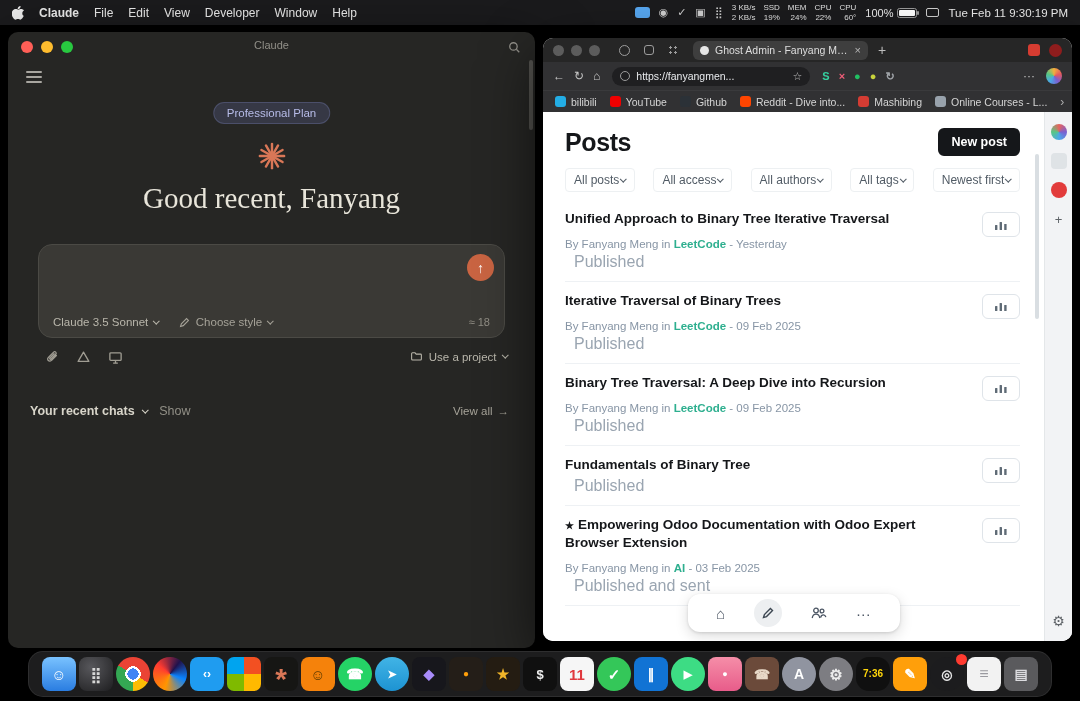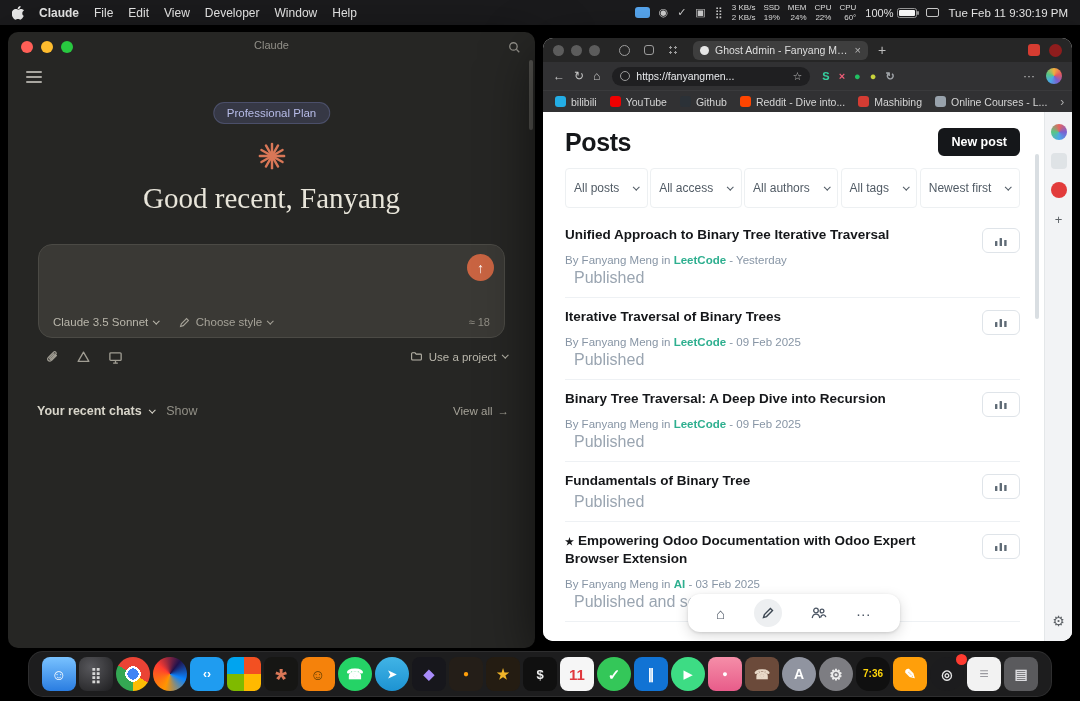--- a/index.html
+++ b/index.html
@@ -61,21 +61,21 @@
   .cw-send { position:absolute; top:9px; right:10px; width:27px; height:27px; border-radius:50%;
     background:#c96442; color:#fff; display:flex; align-items:center; justify-content:center;
     font-size:14px; font-weight:700; border:none; }
   .cw-cardrow { position:absolute; left:14px; right:14px; bottom:9px; display:flex; align-items:center;
     font-size:11.5px; color:#b9b6ab; gap:6px; }
   .cw-style { display:flex; align-items:center; gap:6px; margin-left:14px; color:#a5a298; }
   .cw-count { margin-left:auto; display:flex; align-items:center; gap:3px; color:#908d84; font-size:11px; }
   .cw-attach { position:absolute; left:36px; top:318px; display:flex; align-items:center; gap:17px; color:#a09d93; }
   .cw-project { position:absolute; right:28px; top:318px; display:flex; align-items:center; gap:6px;
     font-size:11.5px; color:#b9b6ab; }
-  .cw-recent { position:absolute; left:29px; top:372px; display:flex; align-items:center; gap:8px;
+  .cw-recent { position:absolute; left:22px; top:372px; display:flex; align-items:center; gap:8px;
     font-size:12.5px; font-weight:700; color:#d8d5ca; }
   .cw-recent .show { font-weight:400; color:#918f86; margin-left:4px; }
   .cw-viewall { position:absolute; right:26px; top:373px; font-size:11.5px; color:#a6a399;
     display:flex; gap:5px; align-items:center; }
   .cw-scroll { position:absolute; right:2px; top:28px; width:4px; height:70px; background:#53524e; border-radius:2px; }
 
   
   .browser-win { left:543px; top:38px; width:529px; height:603px; background:#fff; overflow:hidden; }
   .bw-top { height:24px; background:#262626; display:flex; align-items:center; padding:0 10px; }
   .lights-b { display:flex; gap:7px; margin-right:12px; }
@@ -116,22 +116,22 @@
     font-size:13px; color:#5f6368; }
   .side-gear { margin-top:auto; font-size:14px; color:#5f6368; }
 
   
   .ghost { position:absolute; top:0; left:0; right:28px; bottom:0; padding:14px 24px 0 22px; overflow:hidden; }
   .g-head { display:flex; align-items:center; height:32px; }
   .g-title { font-size:25px; font-weight:700; color:#15171a; letter-spacing:-0.4px; }
   .g-new { margin-left:auto; background:#15171a; color:#fff; font-size:12.5px; font-weight:600;
     padding:7px 13px; border-radius:6px; border:none; font-family:inherit; }
   .g-filters { display:flex; justify-content:space-between; margin-top:10px; }
-  .g-filter { display:flex; align-items:center; gap:15px; font-size:12px; color:#515b65;
-    border:1px solid #edf0f2; border-radius:4px; padding:12px 8px; background:#fff; }
+  .g-filter { display:flex; align-items:center; gap:2px; font-size:12px; color:#515b65;
+    border:1px solid #edf0f2; border-radius:4px; padding:4px 8px; background:#fff; }
   .g-list { margin-top:8px; }
   .g-row { display:flex; align-items:flex-start; padding:10px 0; border-bottom:1px solid #eef1f4; }
   .g-info { flex:1; padding-right:14px; }
   .g-ptitle { font-size:13.5px; font-weight:700; color:#15171a; line-height:1.33; }
   .g-star { color:#15171a; font-size:10px; margin-right:4px; }
   .g-meta { margin-top:10px; font-size:11.5px; color:#8795a5; }
   .g-tag { color:#2eaf8f; font-weight:600; }
   .g-status { margin-top:3px; font-size:16px; color:#9aa5b1;margin-left:9px; }
   .g-an { width:38px; height:25px; border:1px solid #dfe4e9; border-radius:6px; background:#fff;
     display:flex; align-items:center; justify-content:center; margin-top:2px; flex:0 0 auto; }

